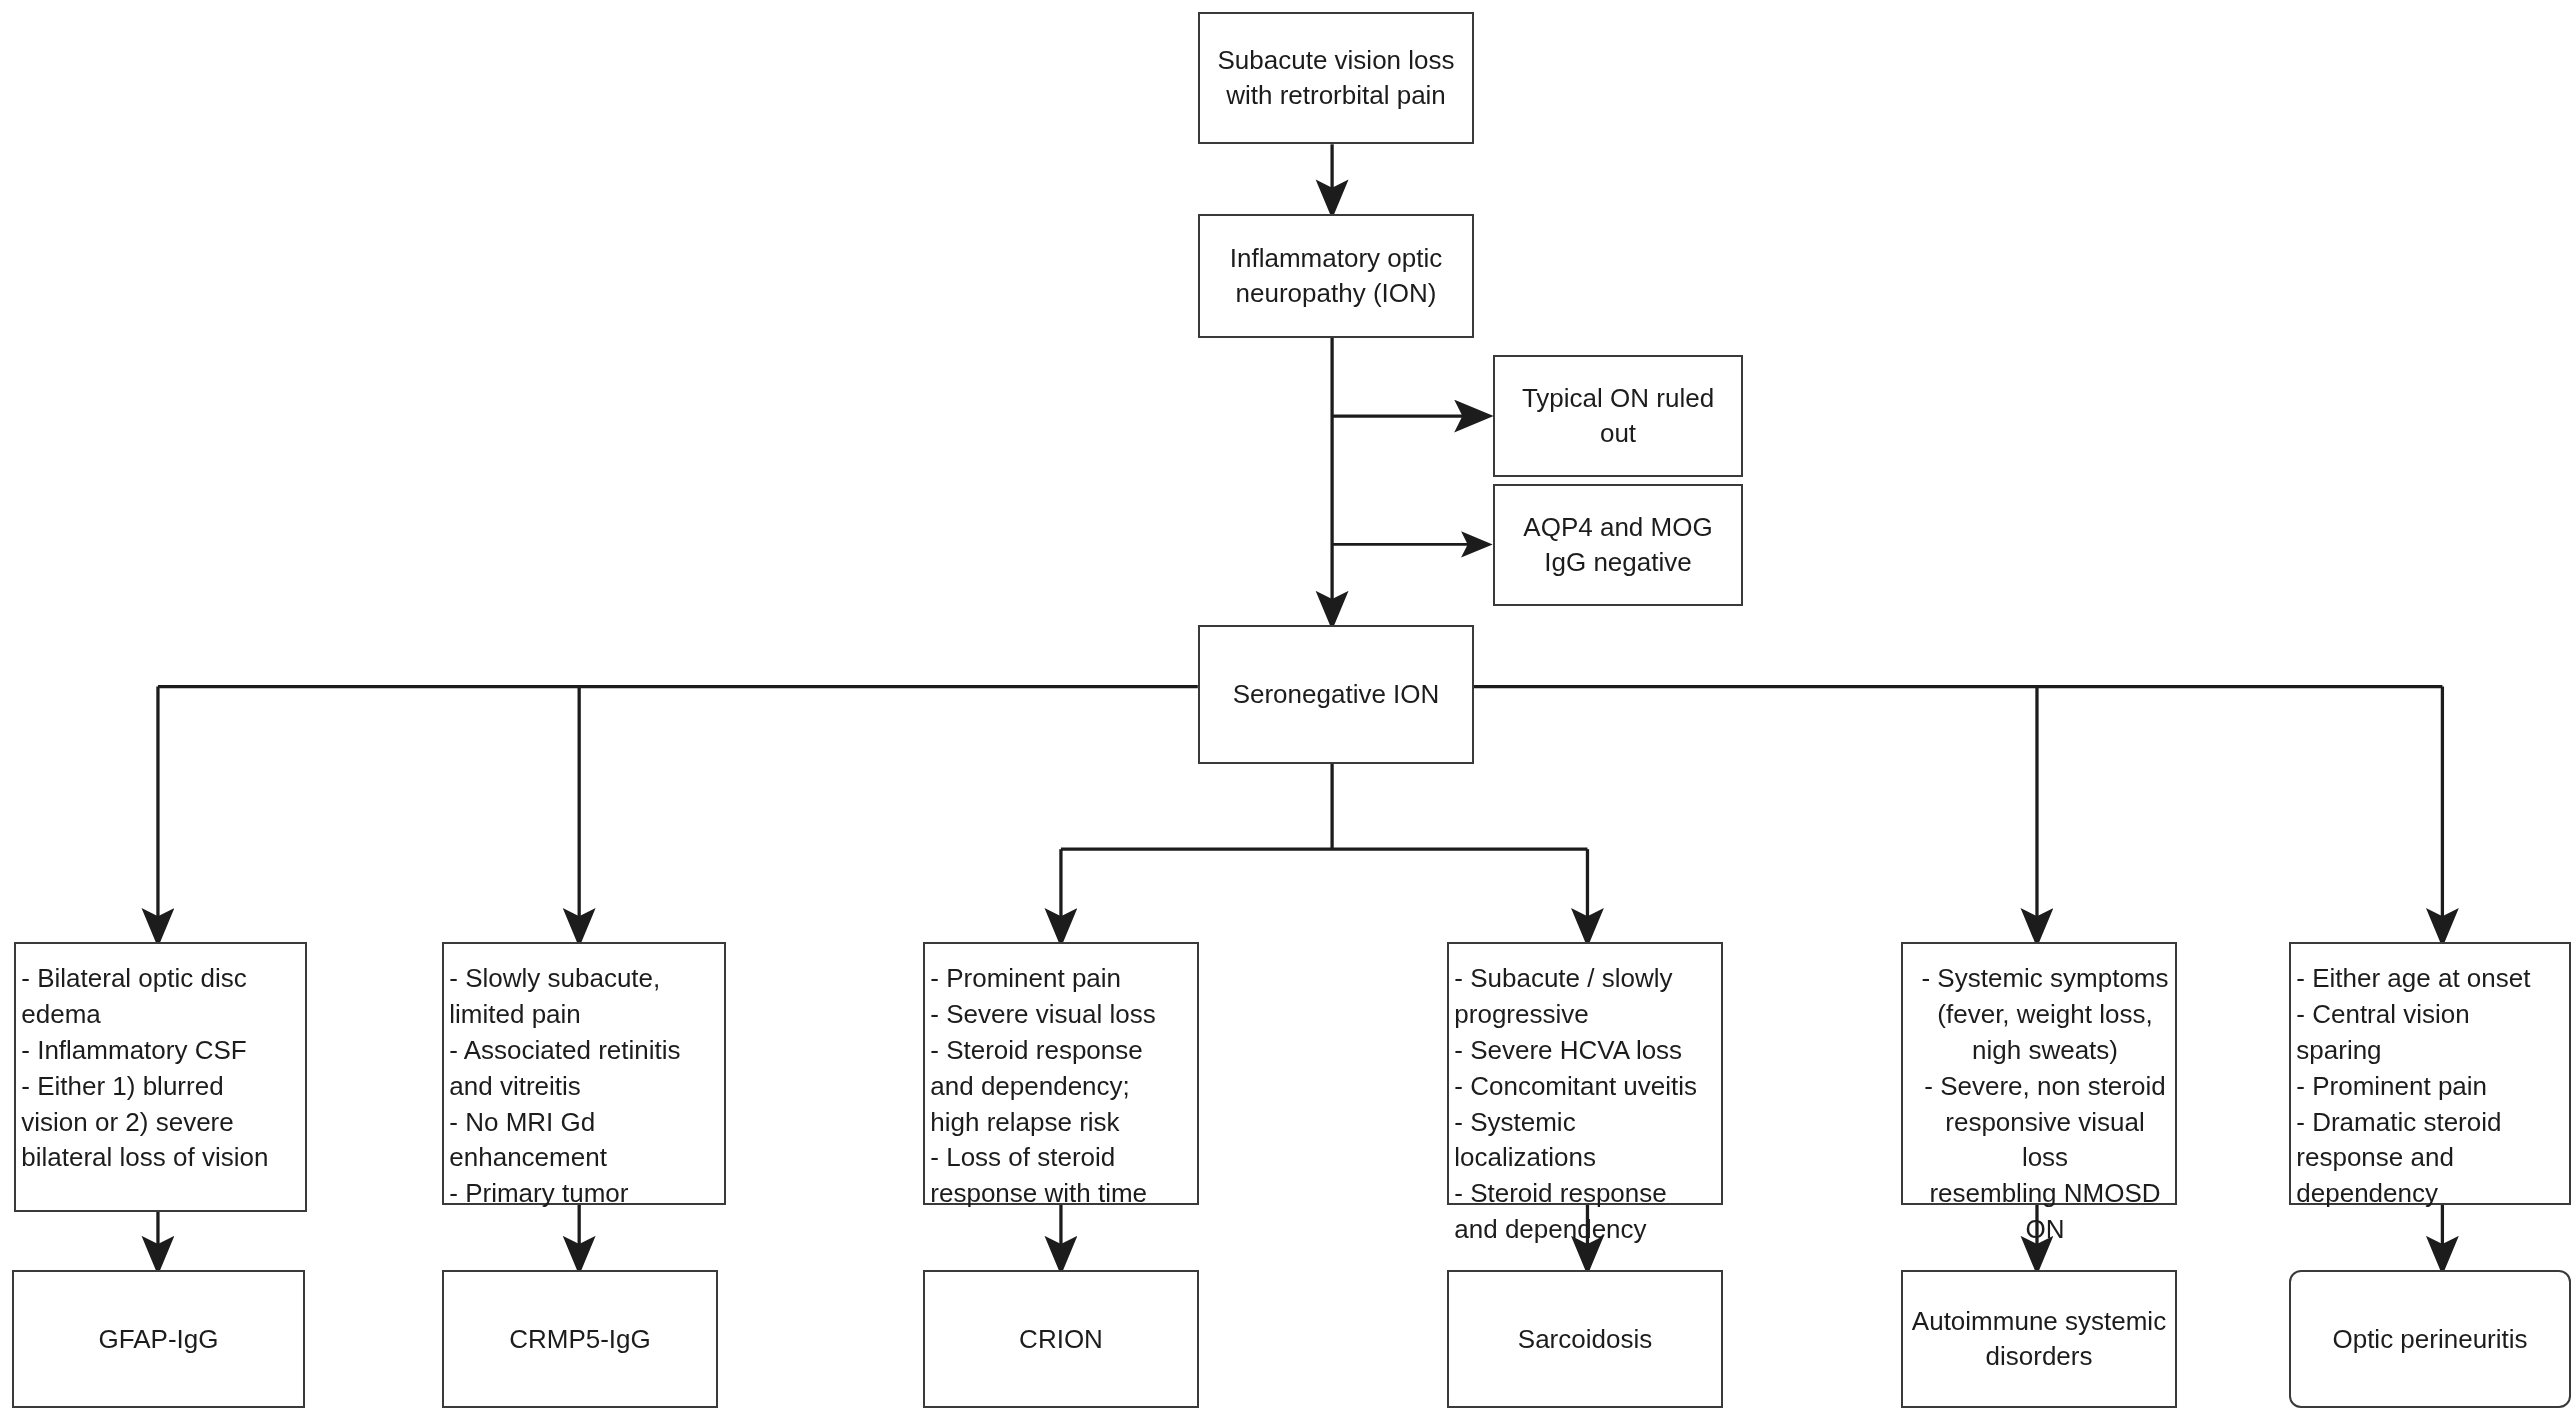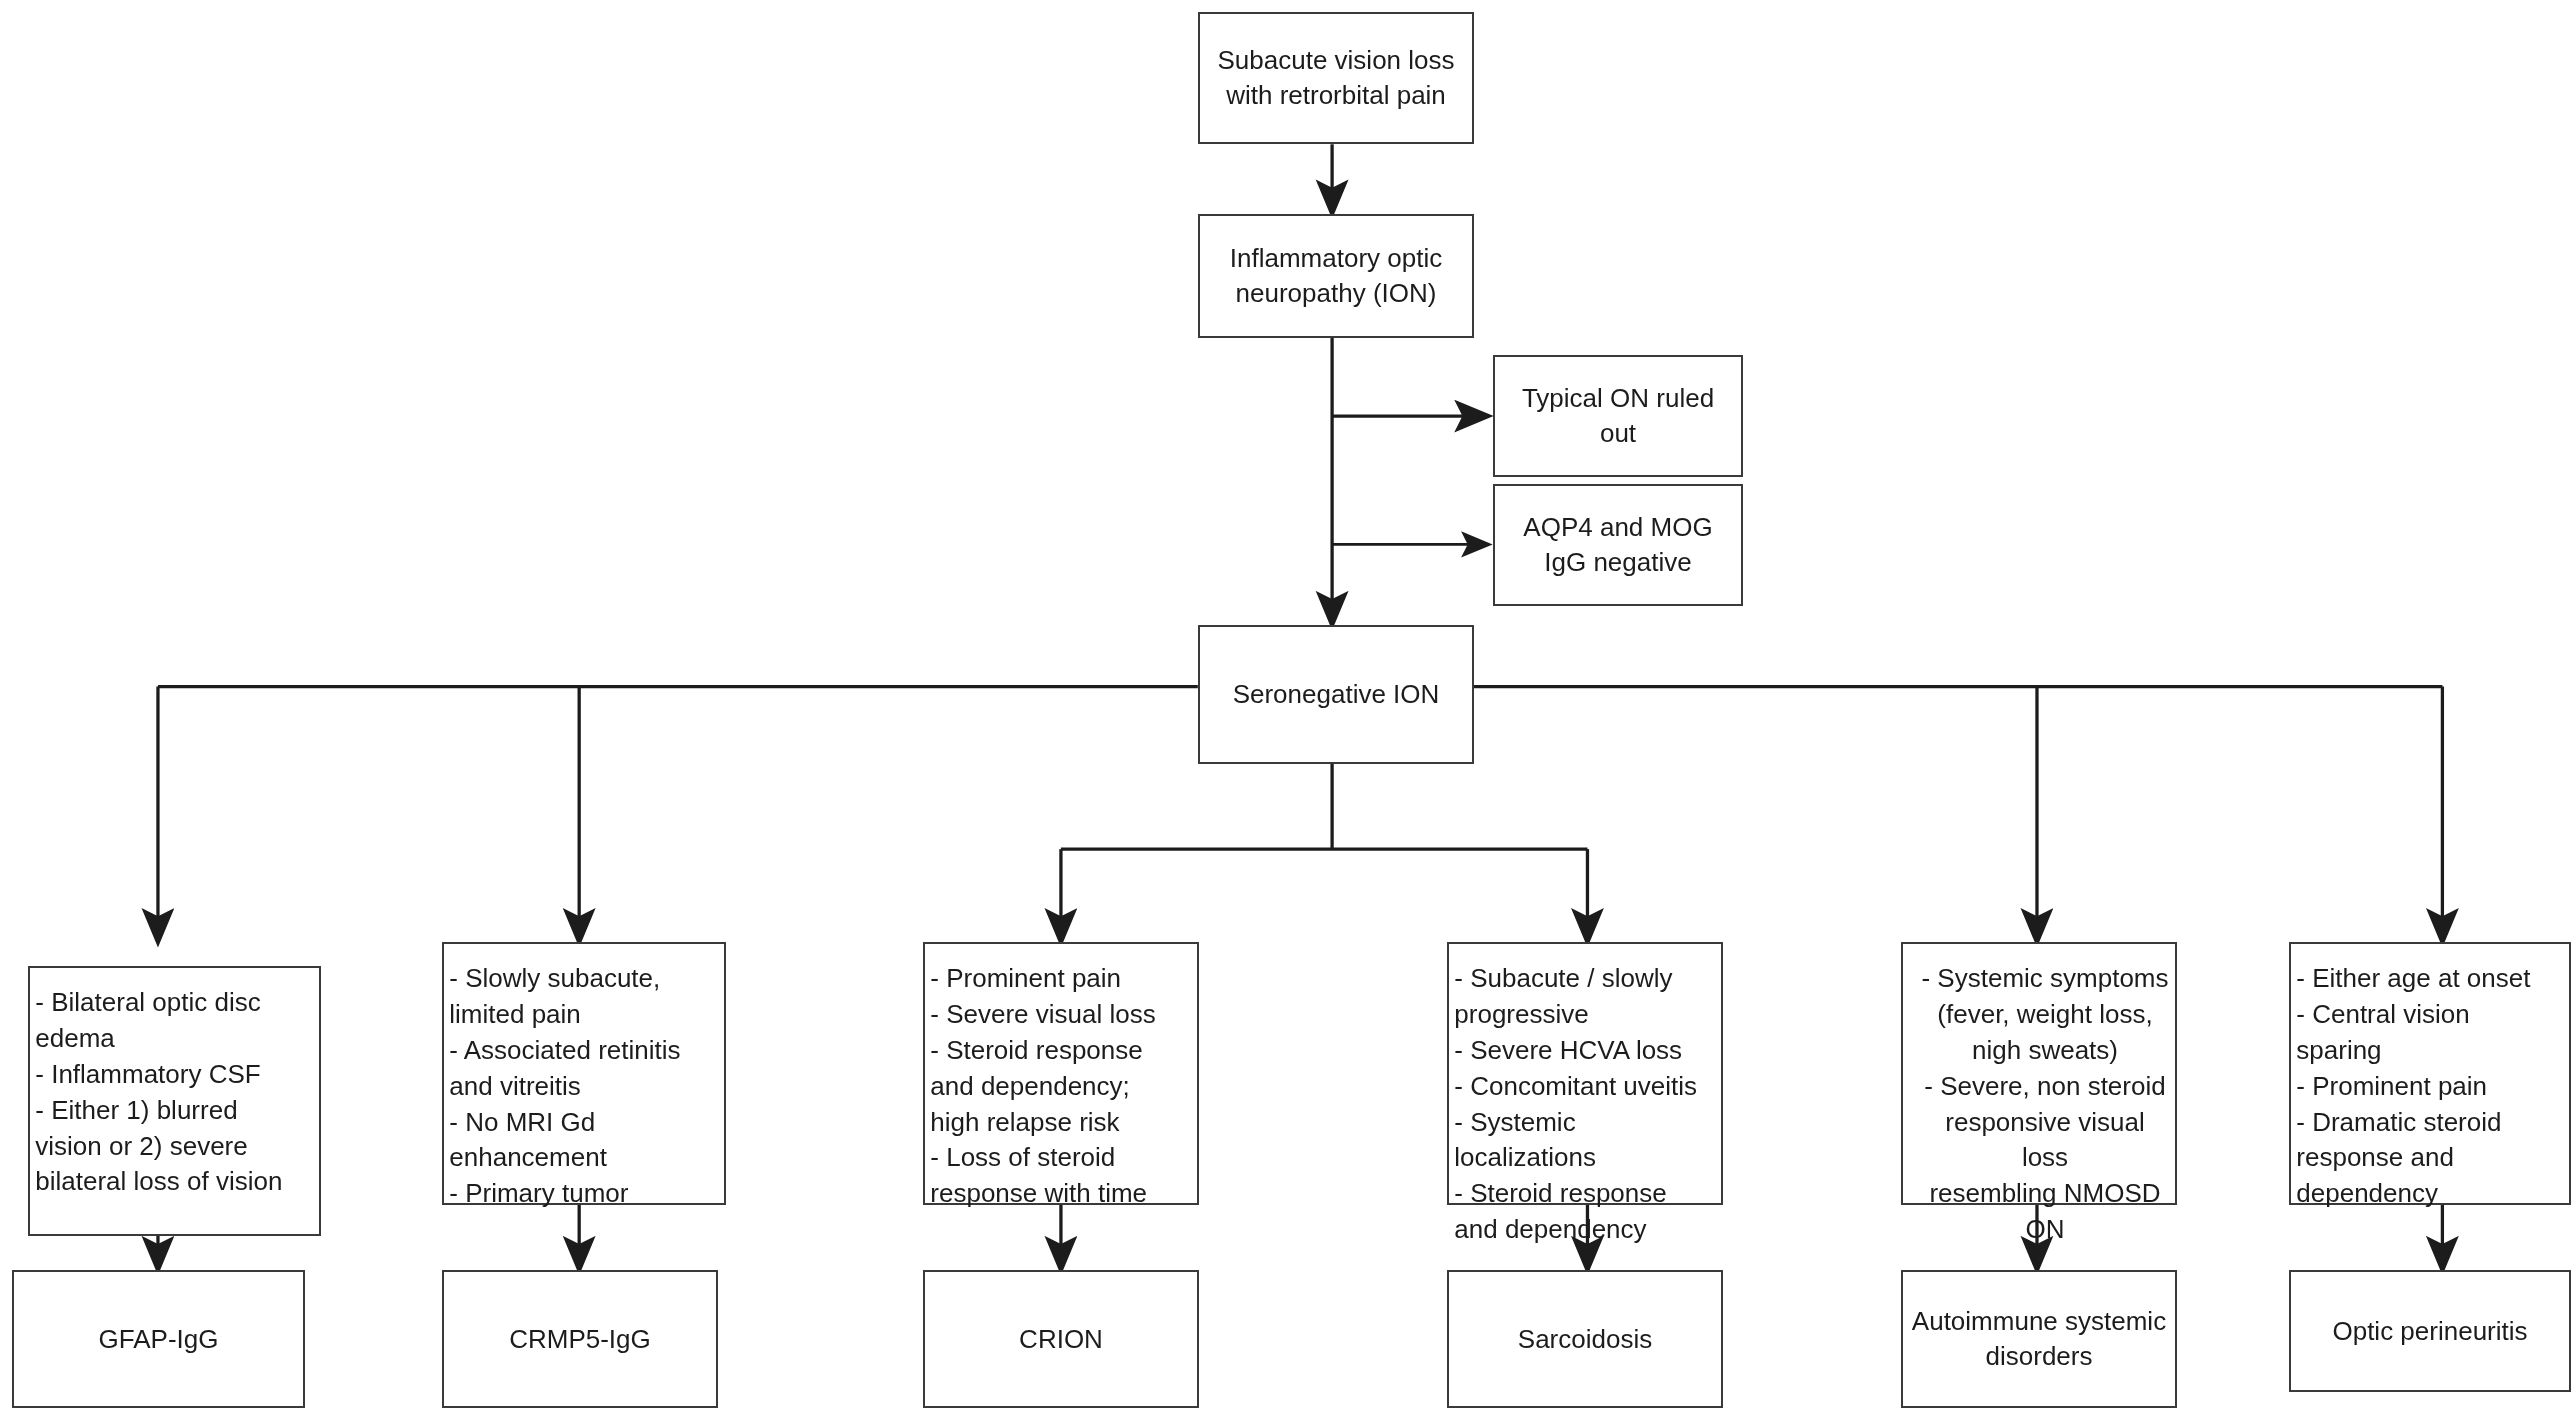--- a/index.html
+++ b/index.html
@@ -110,21 +110,21 @@
 
   <div class="node center" style="left:1493px; top:484px; width:250px; height:122px;">
     <span class="txt">AQP4 and MOG
 IgG negative</span>
   </div>
 
   <div class="node center" style="left:1198px; top:625px; width:276px; height:139px;">
     <span class="txt">Seronegative ION</span>
   </div>
 
-  <div class="node list" style="left:28px; top:942px; width:293px; height:270px;margin-top:24px;">
+  <div class="node list" style="left:14px; top:942px; width:293px; height:270px;">
     <span class="txt">- Bilateral optic disc
 edema
 - Inflammatory CSF
 - Either 1) blurred
 vision or 2) severe
 bilateral loss of vision</span>
   </div>
 
   <div class="node list" style="left:442px; top:942px; width:284px; height:263px;">
     <span class="txt">- Slowly subacute,
@@ -191,18 +191,18 @@
 
   <div class="node center" style="left:1447px; top:1270px; width:276px; height:138px;">
     <span class="txt">Sarcoidosis</span>
   </div>
 
   <div class="node center" style="left:1901px; top:1270px; width:276px; height:138px;">
     <span class="txt">Autoimmune systemic
 disorders</span>
   </div>
 
-  <div class="node center" style="left:2289px; top:1270px; width:282px; height:122px;">
+  <div class="node center" style="left:2289px; top:1270px; width:282px; height:138px;border-radius:12px;">
     <span class="txt">Optic perineuritis</span>
   </div>
 
 </div>
 
 
 </body></html>

